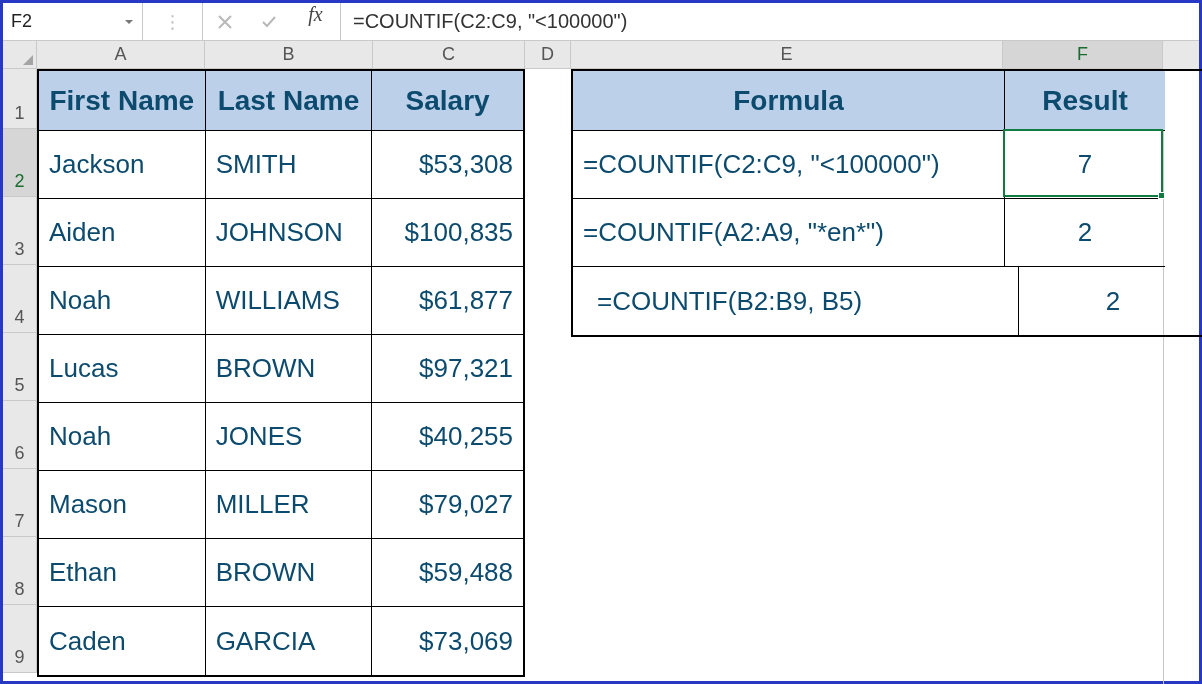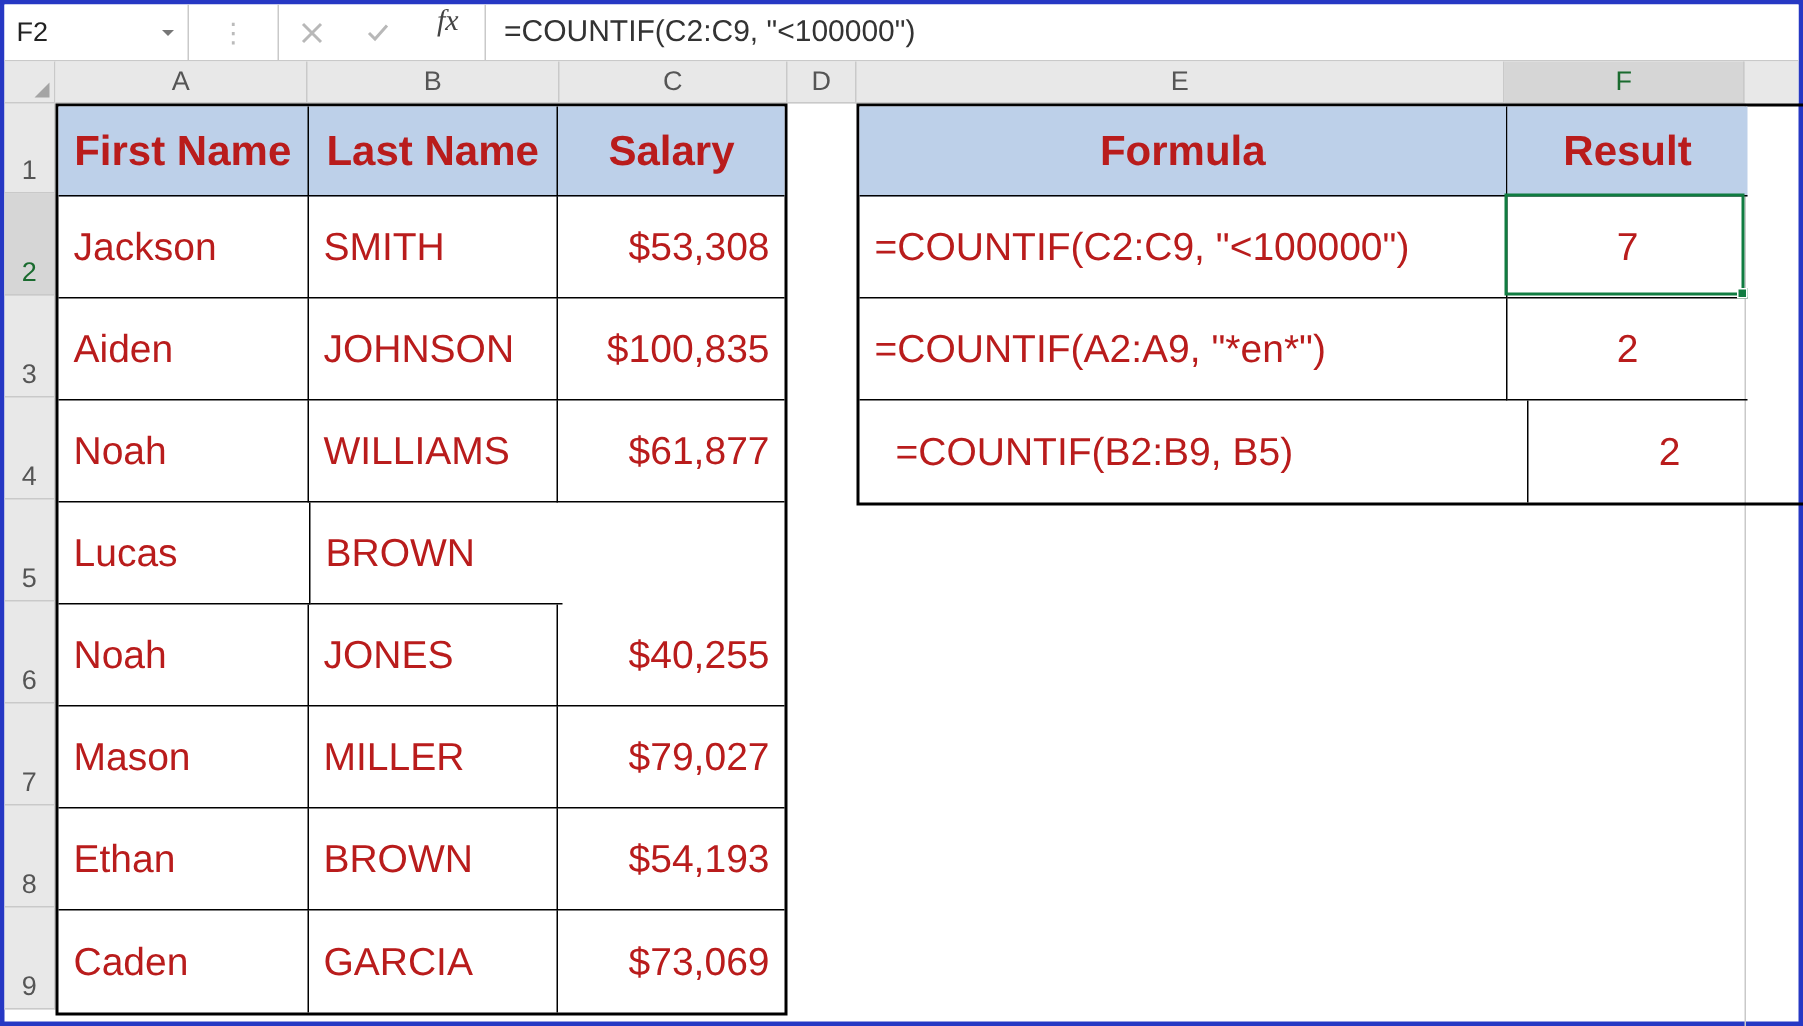--- a/index.html
+++ b/index.html
@@ -1,21 +1,21 @@
 <!DOCTYPE html>
 <html><head>
 <meta charset="utf-8">
 <style>
   * { box-sizing: border-box; margin: 0; padding: 0; }
   html, body { width: 1202px; height: 684px; overflow: hidden; font-family: Arial, Helvetica, sans-serif; background: #fff; }
   .app { width: 1202px; height: 684px; border: 3px solid #2638c4; position: relative; background: #fff; }
 
   
   .formula-bar { display: flex; align-items: stretch; height: 38px; border-bottom: 1px solid #c9c9c9; background: #fff; font-size: 18px; }
-  .name-box { width: 123px; border-right: 1px solid #c9c9c9; display: flex; align-items: center; justify-content: space-between; padding: 0 8px; color: #222; }
+  .name-box { width: 140px; border-right: 1px solid #c9c9c9; display: flex; align-items: center; justify-content: space-between; padding: 0 8px; color: #222; }
   .name-box .nb-text { font-size: 18px; }
   .name-box .nb-drop svg { width: 10px; height: 10px; display: block; }
   .fb-spacer { width: 60px; border-right: 1px solid #c9c9c9; display:flex; align-items:center; justify-content:center; color:#bbb; }
   .fb-btn { width: 44px; display: flex; align-items: center; justify-content: center; color: #8a8a8a; }
   .fb-btn svg { width: 18px; height: 18px; }
   .fx-box { width: 50px; display: flex; align-items: flex-start; justify-content: center; border-right: 1px solid #c9c9c9; color: #444; font-style: italic; }
   .fx-box span { font-family: "Times New Roman", serif; font-size: 20px; }
   .formula-input { flex: 1; display: flex; align-items: center; padding: 0 12px; color: #333; font-size: 20px; }
 
   
@@ -40,21 +40,21 @@
   .cC { width: 152px; }
   .cD { width: 46px; }
   .cE { width: 432px; }
   .cF { width: 160px; }
 
   
   .r1 { height: 60px; }
   .rN { height: 68px; }
 
   
-  .cell { display:flex; align-items:center; padding:0 10px; font-size:26px; color:#b91c1c; }
+  .cell { display:flex; align-items:center; padding:0 10px; font-size:26px; color:#0c4a6e; }
   .right { justify-content:flex-end; }
   .center { justify-content:center; }
 
   
   .tblA { position:absolute; left:0; top:0; border:2px solid #000; }
   .tblA .row { display:flex; }
   .tblA .cell { border-right:1px solid #000; border-bottom:1px solid #000; }
   .tblA .row:last-child .cell { border-bottom:none; }
   .tblA .cell:last-child { border-right:none; }
   .tblA .hdr { background:#bdd0e9; font-weight:bold; justify-content:center; font-size:28px; }
@@ -156,35 +156,36 @@
               <div class="cell cC rN right">$100,835</div>
             </div>
           <div class="row">
               <div class="cell cA rN">Noah</div>
               <div class="cell cB rN">WILLIAMS</div>
               <div class="cell cC rN right">$61,877</div>
             </div>
           <div class="row">
               <div class="cell cA rN">Lucas</div>
               <div class="cell cB rN">BROWN</div>
+              <div class="cell cC rN right">$97,321</div>
             </div>
           <div class="row">
               <div class="cell cA rN">Noah</div>
               <div class="cell cB rN">JONES</div>
               <div class="cell cC rN right">$40,255</div>
             </div>
           <div class="row">
               <div class="cell cA rN">Mason</div>
               <div class="cell cB rN">MILLER</div>
               <div class="cell cC rN right">$79,027</div>
             </div>
           <div class="row">
               <div class="cell cA rN">Ethan</div>
               <div class="cell cB rN">BROWN</div>
-              <div class="cell cC rN right">$54,193</div>
+              <div class="cell cC rN right">$59,488</div>
             </div>
           <div class="row">
               <div class="cell cA rN">Caden</div>
               <div class="cell cB rN">GARCIA</div>
               <div class="cell cC rN right">$73,069</div>
             </div>
         </div>
 
         <div class="tblB" style="left:534px; top:0; width:640px;">
           <div class="row">

